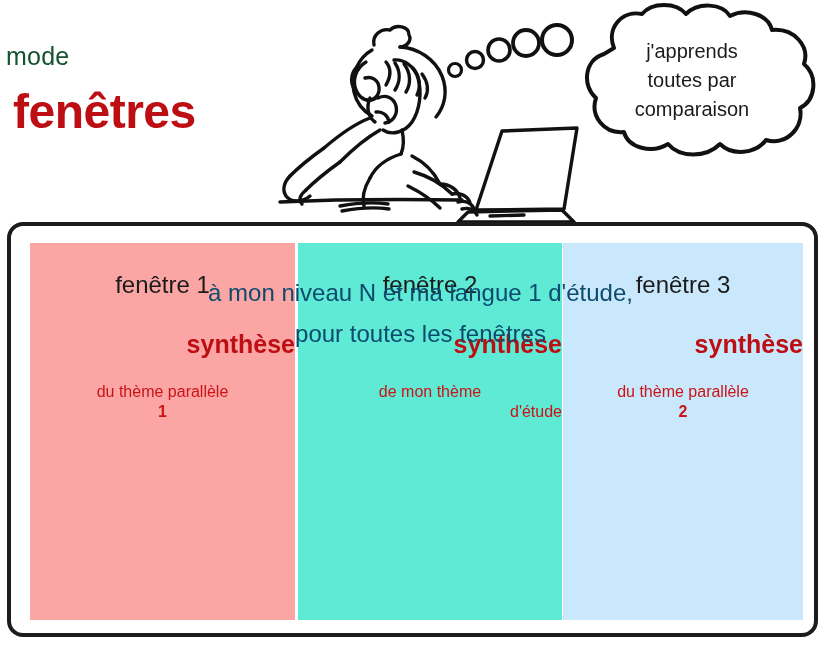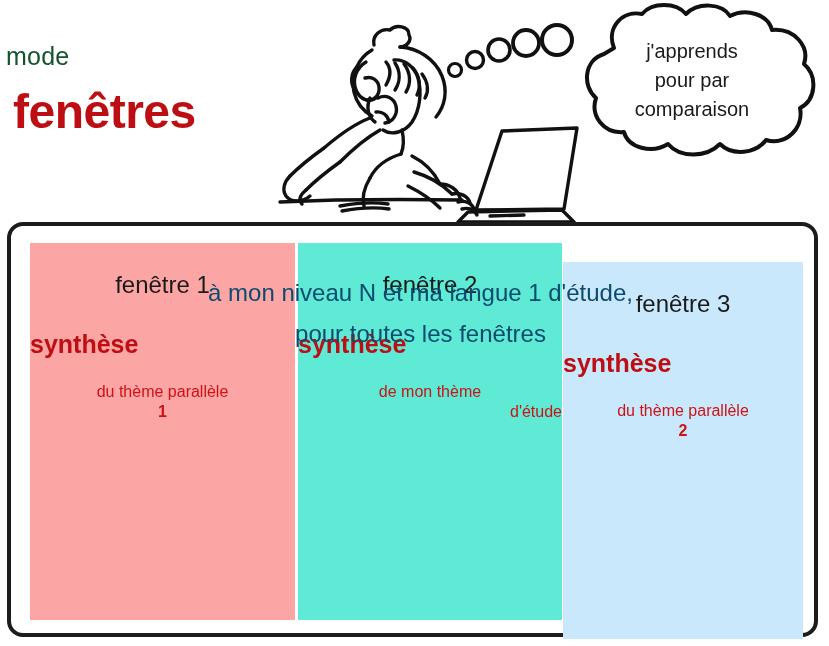--- a/index.html
+++ b/index.html
@@ -86,37 +86,37 @@
     left: 0; top: 0;
     width: 811px; height: 415px;
   }
   .panel {
     position: absolute;
     top: 17px;
     height: 377px;
   }
   #panel-1 { left: 19px;  width: 265px; }
   #panel-2 { left: 287px; width: 264px; }
-  #panel-3 { left: 552px; width: 240px; margin-top: 19px; }
+  #panel-3 { left: 552px; width: 240px; }
 
   .panel-inner {
     position: absolute;
     left: 0; top: 0;
     width: 100%;
   }
   .window-label {
     margin-top: 30px;
     text-align: center;
     font-size: 24px;
     color: #1a1a1a;
     line-height: 1;
   }
   .synth-word {
     margin-top: 35px;
-    text-align: left;
+    text-align: right;
     font-size: 25px;
     font-weight: bold;
     color: #bd0f13;
     line-height: 1;
   }
   .synth-sub {
     margin-top: 25px;
     text-align: center;
     font-size: 16px;
     color: #cc1316;
@@ -239,21 +239,21 @@
                C200 152 176 154 164 142
                C150 156 124 156 112 142
                C96 152 72 146 68 130
                C48 132 34 114 40 96
                C26 84 28 58 48 52 Z" fill="#ffffff" stroke="#111111" stroke-width="4" stroke-linejoin="round"></path>
     </svg>
   </div>
 
   <div id="bubble-text">
     <span class="bline">j'apprends</span>
-    <span class="bline">pour par</span>
+    <span class="bline">toutes par</span>
     <span class="bline">comparaison</span>
   </div>
 </div>
 
 <div id="main-frame" style="border-color: rgb(28, 28, 28);">
 
   <div id="panels">
 
     <div class="panel" id="panel-1" style="background-color: #fca5a5;">
       <div class="panel-inner">

